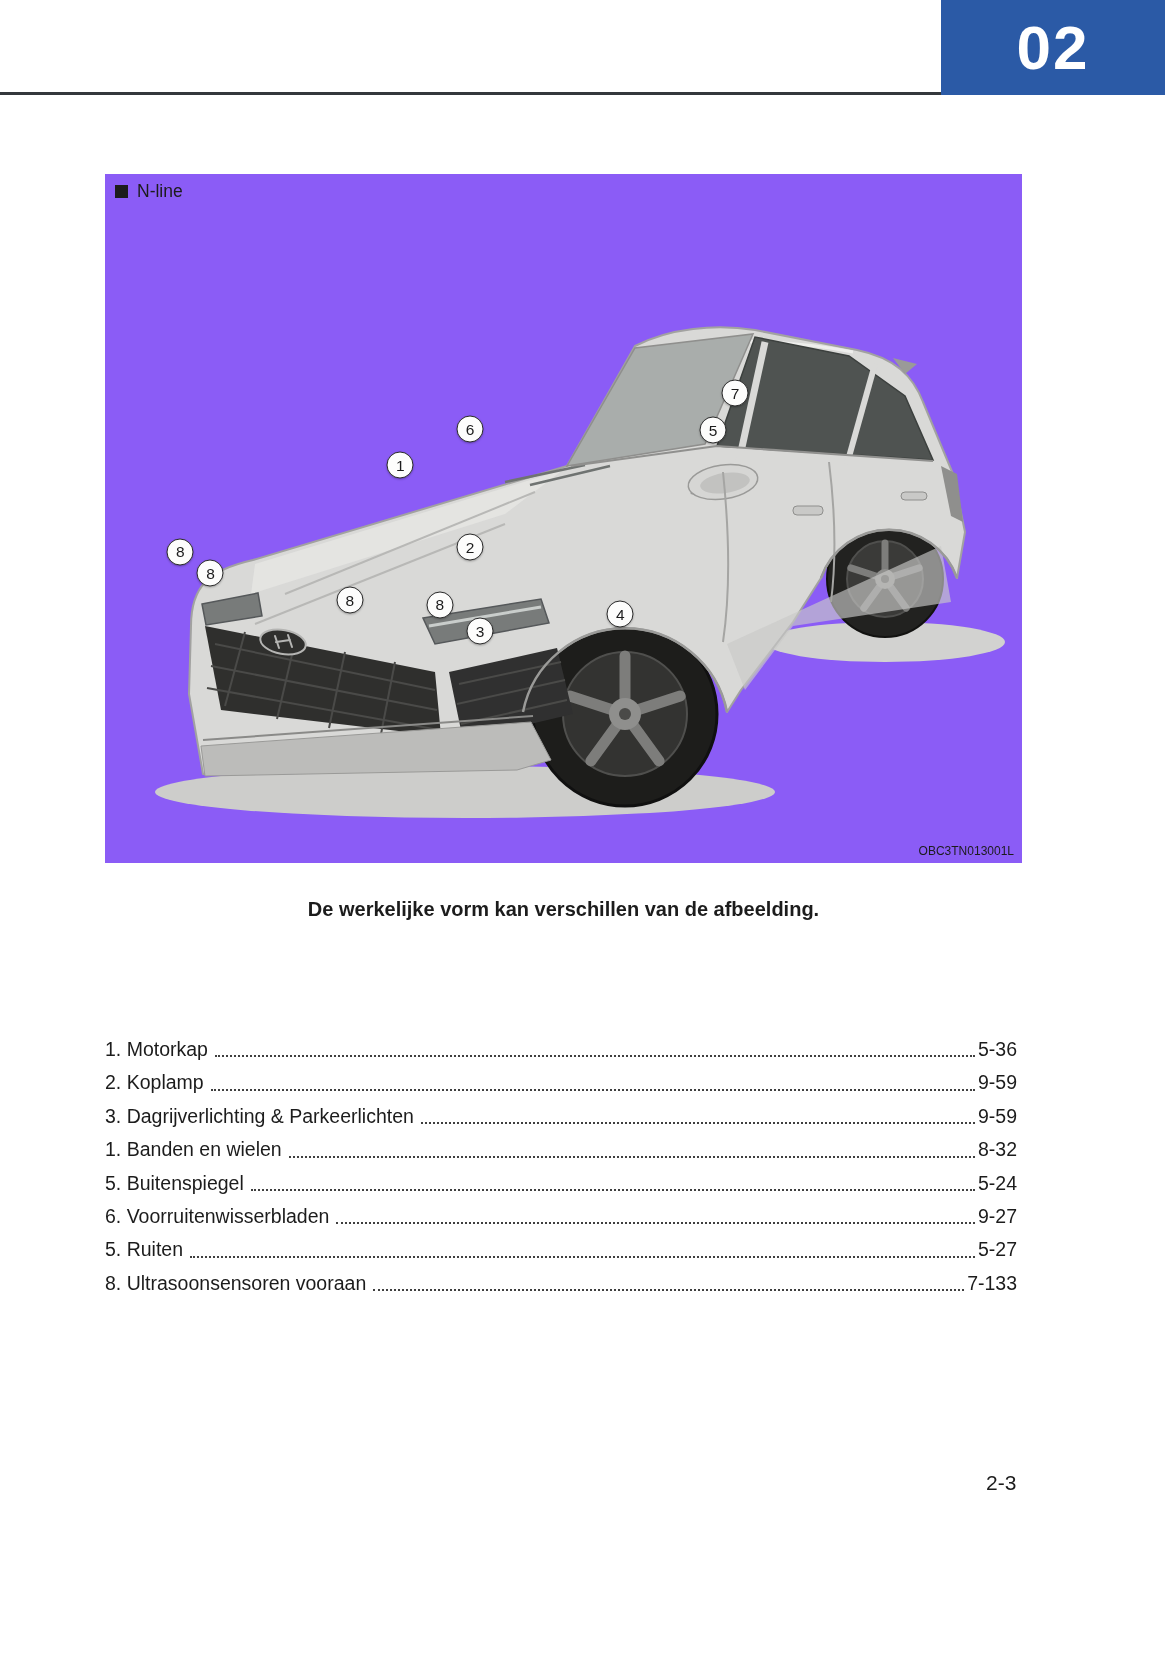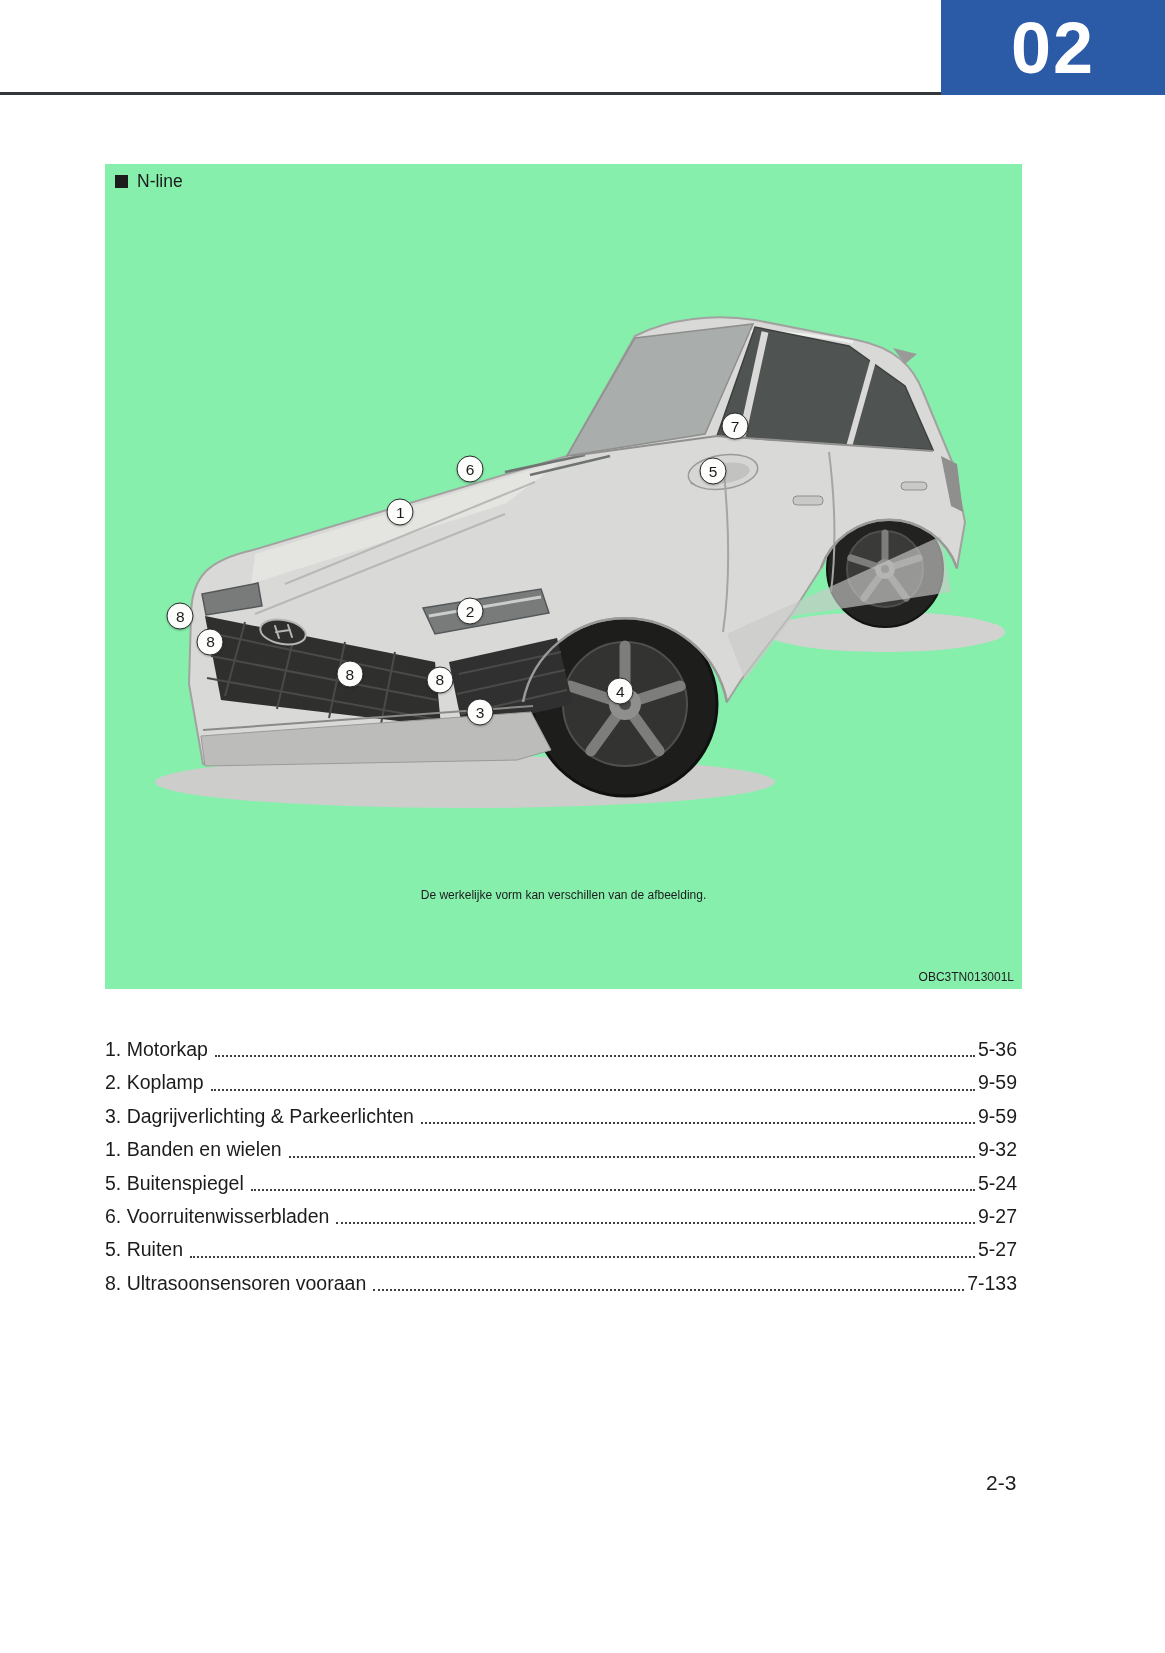--- a/index.html
+++ b/index.html
@@ -16,41 +16,41 @@
   
   .header-rule {
     position: absolute; left: 0; top: 92px;
     width: 941px; height: 3px; background: #34383c;
   }
   .chapter-badge {
     position: absolute; left: 941px; top: 0;
     width: 224px; height: 95px;
     background: #2b5aa6; color: #ffffff;
     display: flex; align-items: center; justify-content: center;
-    font-size: 72px; font-weight: bold; letter-spacing: 2px;
+    font-size: 62px; font-weight: bold; letter-spacing: 2px;
   }
 
   
   .figure-panel {
-    position: absolute; left: 105px; top: 164px;
-    width: 917px; height: 825px;
-    background: #86efac;
+    position: absolute; left: 105px; top: 174px;
+    width: 917px; height: 689px;
+    background: #8b5cf6;
   }
   .variant-label {
     position: absolute; left: 10px; top: 7px;
     display: flex; align-items: center; gap: 9px;
     font-size: 17.5px; z-index: 6;
   }
   .variant-marker {
     width: 13px; height: 13px; background: #1c1c1c; display: inline-block;
   }
   .car-svg { position: absolute; inset: 0; width: 917px; height: 825px; }
   .figure-caption {
     position: absolute; left: 0; right: 0; top: 724px;
-    text-align: center; font-weight: normal; font-size: 12px;
+    text-align: center; font-weight: bold; font-size: 20px;
     z-index: 6;
   }
   .image-code {
     position: absolute; right: 8px; bottom: 5px;
     font-size: 12px; z-index: 6;
   }
   .callout {
     position: absolute; width: 27px; height: 27px;
     border-radius: 50%;
     background: #fdfdfc; border: 1.6px solid #2a2a2a;
@@ -231,21 +231,21 @@
         <span class="li-page">9-59</span>
       </div>
       <div class="list-row">
         <span class="li-label">3. Dagrijverlichting &amp; Parkeerlichten</span>
         <span class="li-leader"></span>
         <span class="li-page">9-59</span>
       </div>
       <div class="list-row">
         <span class="li-label">1. Banden en wielen</span>
         <span class="li-leader"></span>
-        <span class="li-page">9-32</span>
+        <span class="li-page">8-32</span>
       </div>
       <div class="list-row">
         <span class="li-label">5. Buitenspiegel</span>
         <span class="li-leader"></span>
         <span class="li-page">5-24</span>
       </div>
       <div class="list-row">
         <span class="li-label">6. Voorruitenwisserbladen</span>
         <span class="li-leader"></span>
         <span class="li-page">9-27</span>

